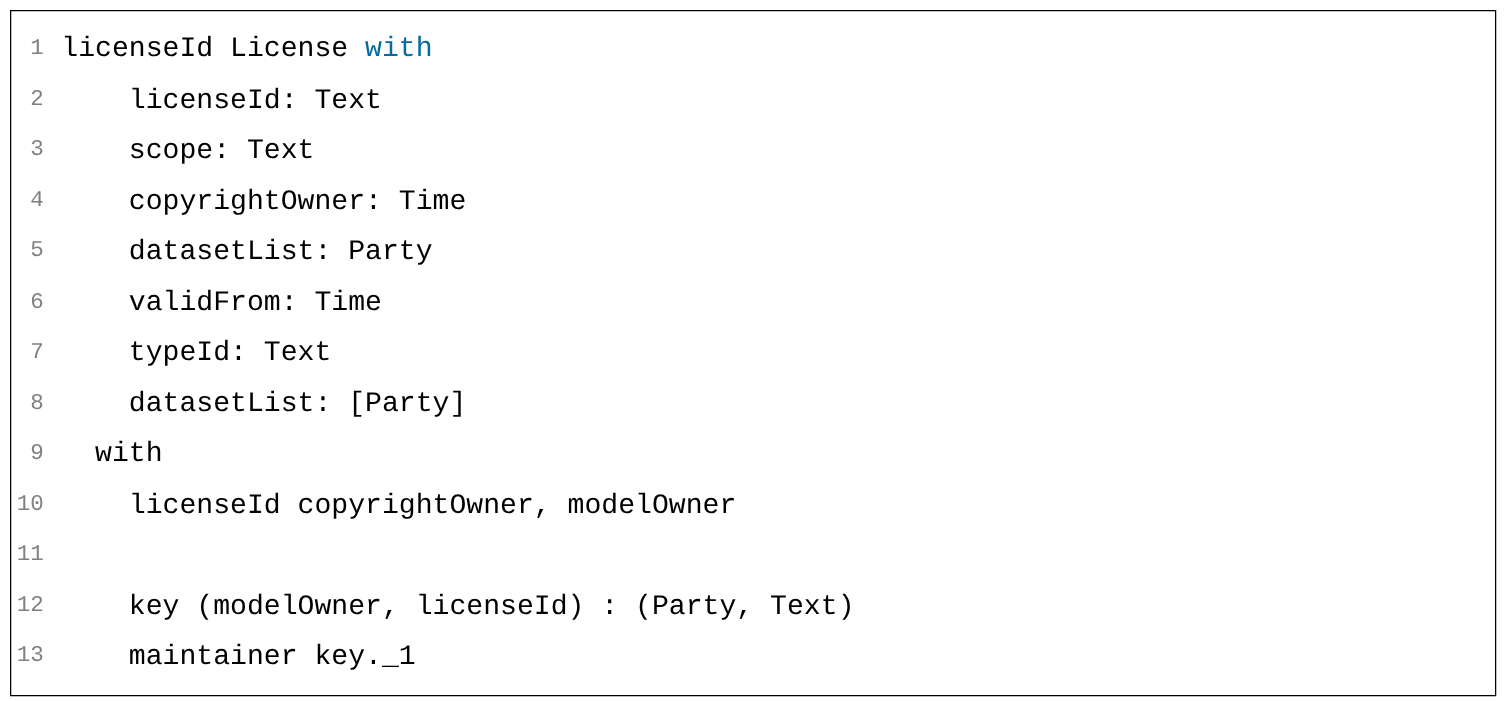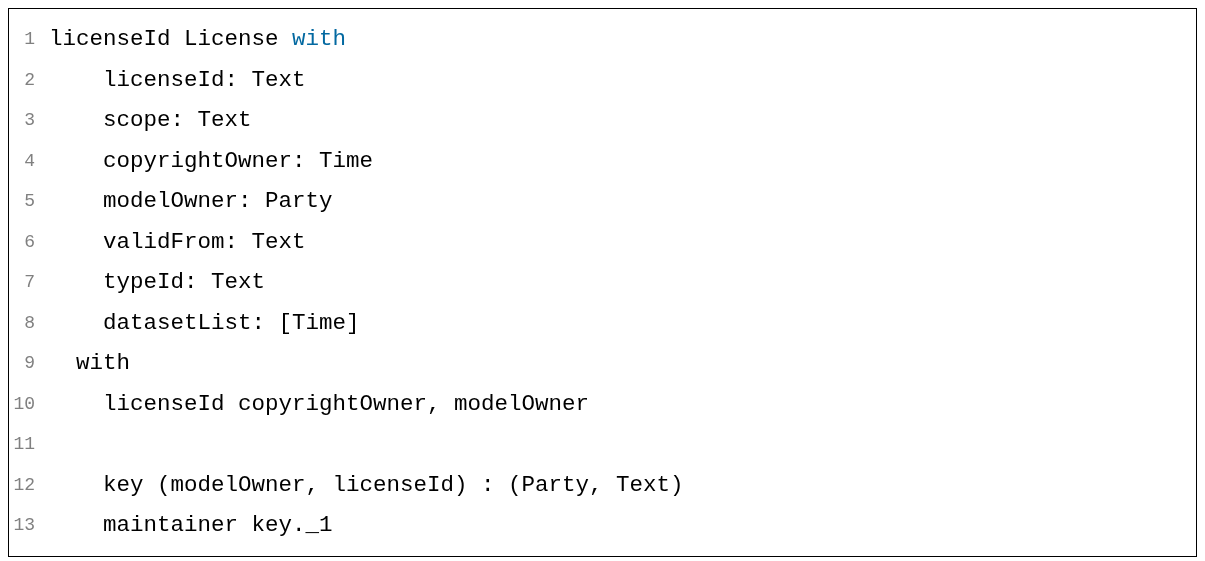--- a/index.html
+++ b/index.html
@@ -54,22 +54,22 @@
     <div>9</div>
     <div>10</div>
     <div>11</div>
     <div>12</div>
     <div>13</div>
   </div>
   <div class="code-content"><span><span>licenseId License </span><span class="keyword">with</span></span>
 <span>    licenseId: Text</span>
 <span>    scope: Text</span>
 <span>    copyrightOwner: Time</span>
-<span>    modelOwner: Party</span>
-<span>    validFrom: Text</span>
+<span>    datasetList: Party</span>
+<span>    validFrom: Time</span>
 <span>    typeId: Text</span>
-<span>    datasetList: [Time]</span>
+<span>    datasetList: [Party]</span>
 <span>  with</span>
 <span>    licenseId copyrightOwner, modelOwner</span>
 <span></span>
 <span>    key (modelOwner, licenseId) : (Party, Text)</span>
 <span>    maintainer key._1</span></div>
 </div>
 
 </body></html>

